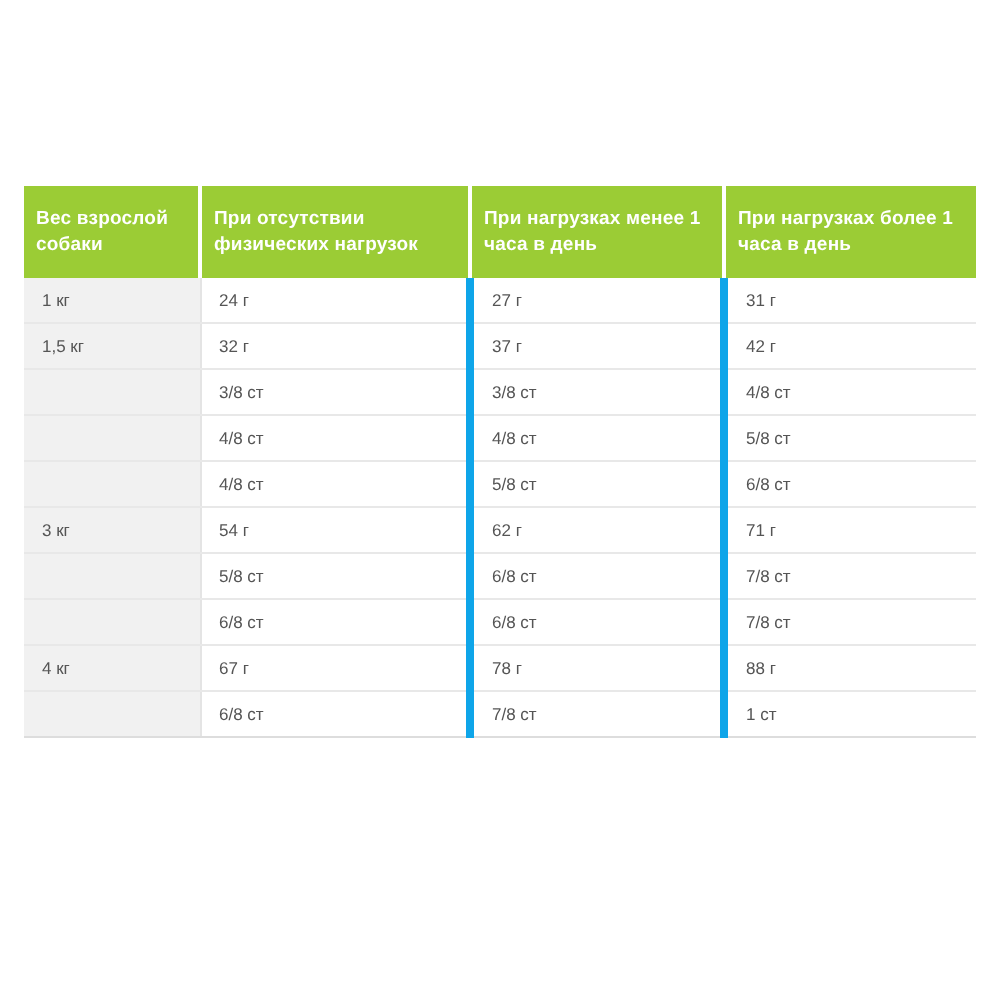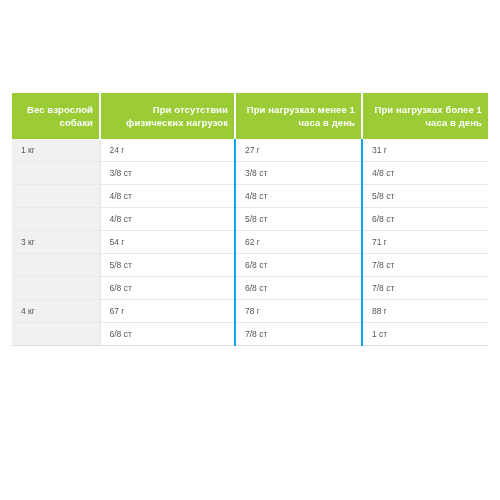--- a/index.html
+++ b/index.html
@@ -32,41 +32,41 @@
   table.feeding-table col.c2 { width: 135px; }
   table.feeding-table col.c3 { width: 127px; }
   table.feeding-table col.c4 { width: 126px; }
 
   thead th {
     background: #9bcc35;
     color: #ffffff;
     font-size: 9.5px;
     font-weight: bold;
     line-height: 13px;
-    text-align: right;
+    text-align: left;
     vertical-align: middle;
     padding: 8px 6px 8px 6px;
     height: 30px;
     border-right: 2px solid #ffffff;
     letter-spacing: 0.1px;
   }
   thead th.last {
     border-right: none;
   }
 
   tbody td {
     font-size: 8.5px;
     color: #555555;
     height: 22px;
     line-height: 22px;
     padding: 0 0 0 9px;
     vertical-align: middle;
     border-bottom: 1px solid #e8e8e8;
     background: #ffffff;
-    border-right: 2px solid #0ea5e9;
+    border-right: 4px solid #0ea5e9;
     white-space: nowrap;
     overflow: hidden;
   }
   tbody td.wcell {
     background: #f1f1f1;
     color: #555555;
     border-right: 1px solid #e4e4e4;
   }
   tbody td.last {
     border-right: none;
@@ -94,20 +94,26 @@
         <th>При нагрузках менее 1 часа в день</th>
         <th class="last">При нагрузках более 1 часа в день</th>
       </tr>
     </thead>
     <tbody id="table-body">
         <tr>
           <td class="wcell">1 кг</td>
           <td>24 г</td>
           <td>27 г</td>
           <td class="last">31 г</td>
+        </tr>
+        <tr>
+          <td class="wcell">1,5 кг</td>
+          <td>32 г</td>
+          <td>37 г</td>
+          <td class="last">42 г</td>
         </tr>
         <tr>
           <td class="wcell"></td>
           <td>3/8 ст</td>
           <td>3/8 ст</td>
           <td class="last">4/8 ст</td>
         </tr>
         <tr>
           <td class="wcell"></td>
           <td>4/8 ст</td>

